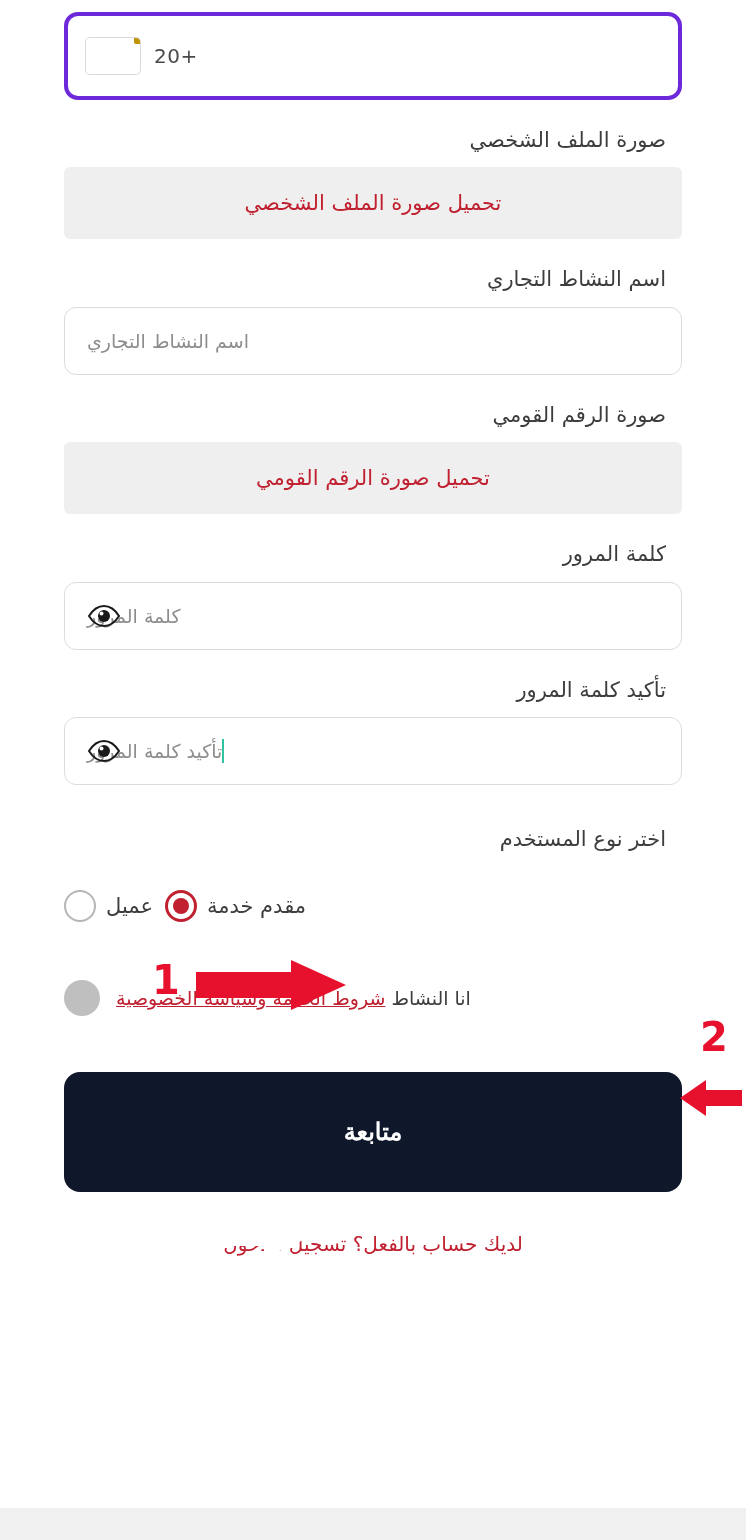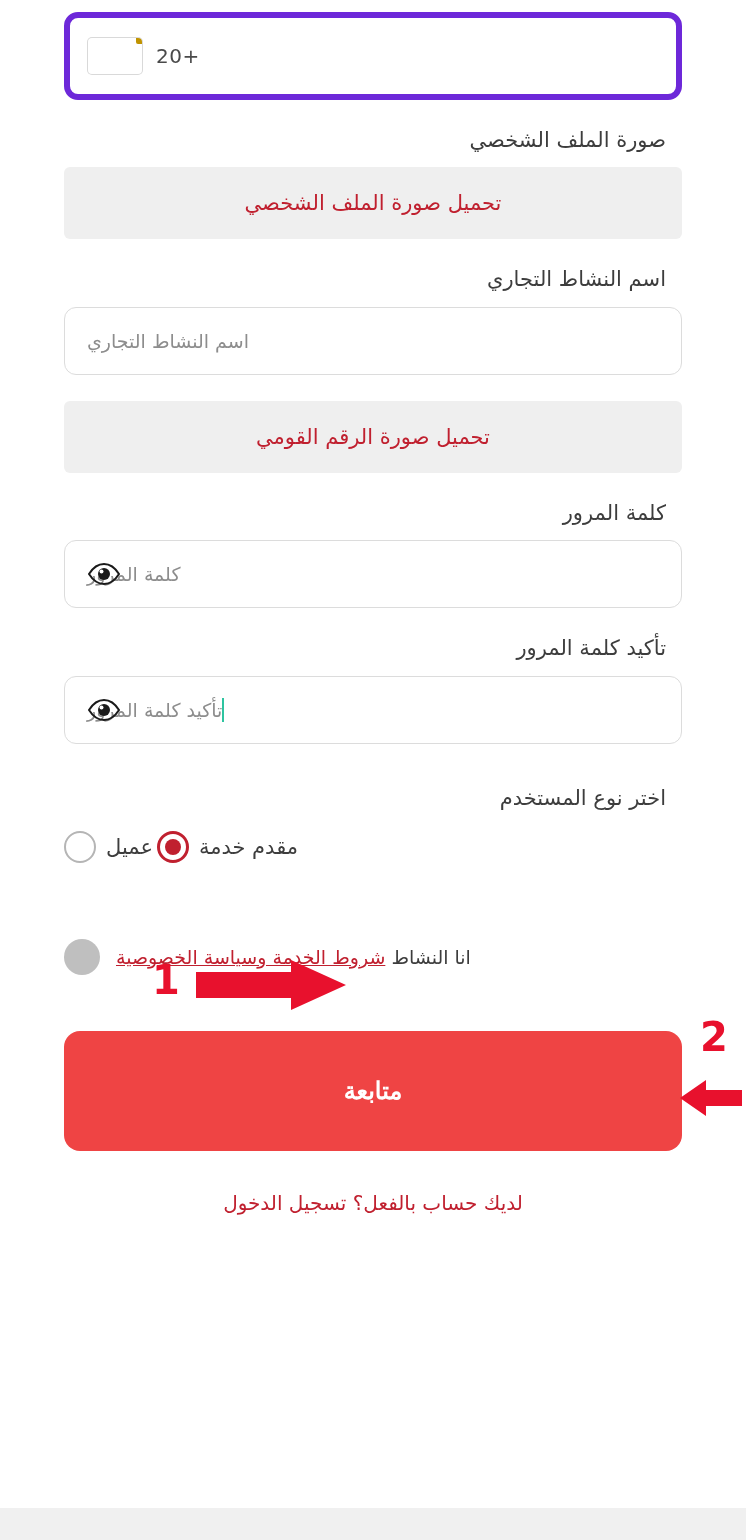--- a/index.html
+++ b/index.html
@@ -56,21 +56,21 @@
     justify-content: center;
     color: #c0202f;
     font-size: 21px;
     direction: rtl;
   }
 
   
   .phone-row {
     width: 100%;
     height: 88px;
-    border: 6px solid #6d28d9;
+    border: 4px solid #6d28d9;
     border-radius: 14px;
     background: #fff;
     display: flex;
     flex-direction: row-reverse;
     align-items: center;
     justify-content: flex-start;
     padding: 0 18px;
     gap: 14px;
     margin-top: 12px;
   }
@@ -126,23 +126,23 @@
     margin-right: 2px;
     vertical-align: middle;
   }
   .gap-md { height: 26px; }
   .gap-lg { height: 40px; }
 
   
   .radio-row {
     display: flex;
     flex-direction: row-reverse;
-    align-items: flex-start;
+    align-items: flex-end;
     justify-content: flex-start;
-    gap: 4px;
+    gap: 12px;
     direction: rtl;
     margin-top: 18px;
     height: 50px;
     position: relative;
   }
   .radio-opt {
     display: flex;
     flex-direction: row-reverse;
     align-items: center;
     gap: 10px;
@@ -197,21 +197,21 @@
   .terms-link {
     color: #c0202f;
     text-decoration: underline;
   }
 
   
   .submit-btn {
     margin-top: 52px;
     width: 100%;
     height: 120px;
-    background: #ef4444;
+    background: #0f172a;
     border-radius: 16px;
     border: none;
     color: #ffffff;
     font-size: 24px;
     font-weight: bold;
     display: flex;
     align-items: center;
     justify-content: center;
     position: relative;
     cursor: pointer;
@@ -270,20 +270,21 @@
 
   <div class="gap-md"></div>
 
   <div class="field-label">اسم النشاط التجاري</div>
   <div class="text-input">
     <span>اسم النشاط التجاري</span>
   </div>
 
   <div class="gap-md"></div>
 
+  <div class="field-label">صورة الرقم القومي</div>
   <div class="upload-box">تحميل صورة الرقم القومي</div>
 
   <div class="gap-md"></div>
 
   <div class="field-label">كلمة المرور</div>
   <div class="text-input pw-input">
     <span>كلمة المرور</span>
     <span class="eye">
       <svg width="32" height="22" viewBox="0 0 32 22">
         <path d="M1 11 C6 3 12 1 16 1 C20 1 26 3 31 11 C26 19 20 21 16 21 C12 21 6 19 1 11 Z" fill="none" stroke="#1a1a1a" stroke-width="2"></path>

